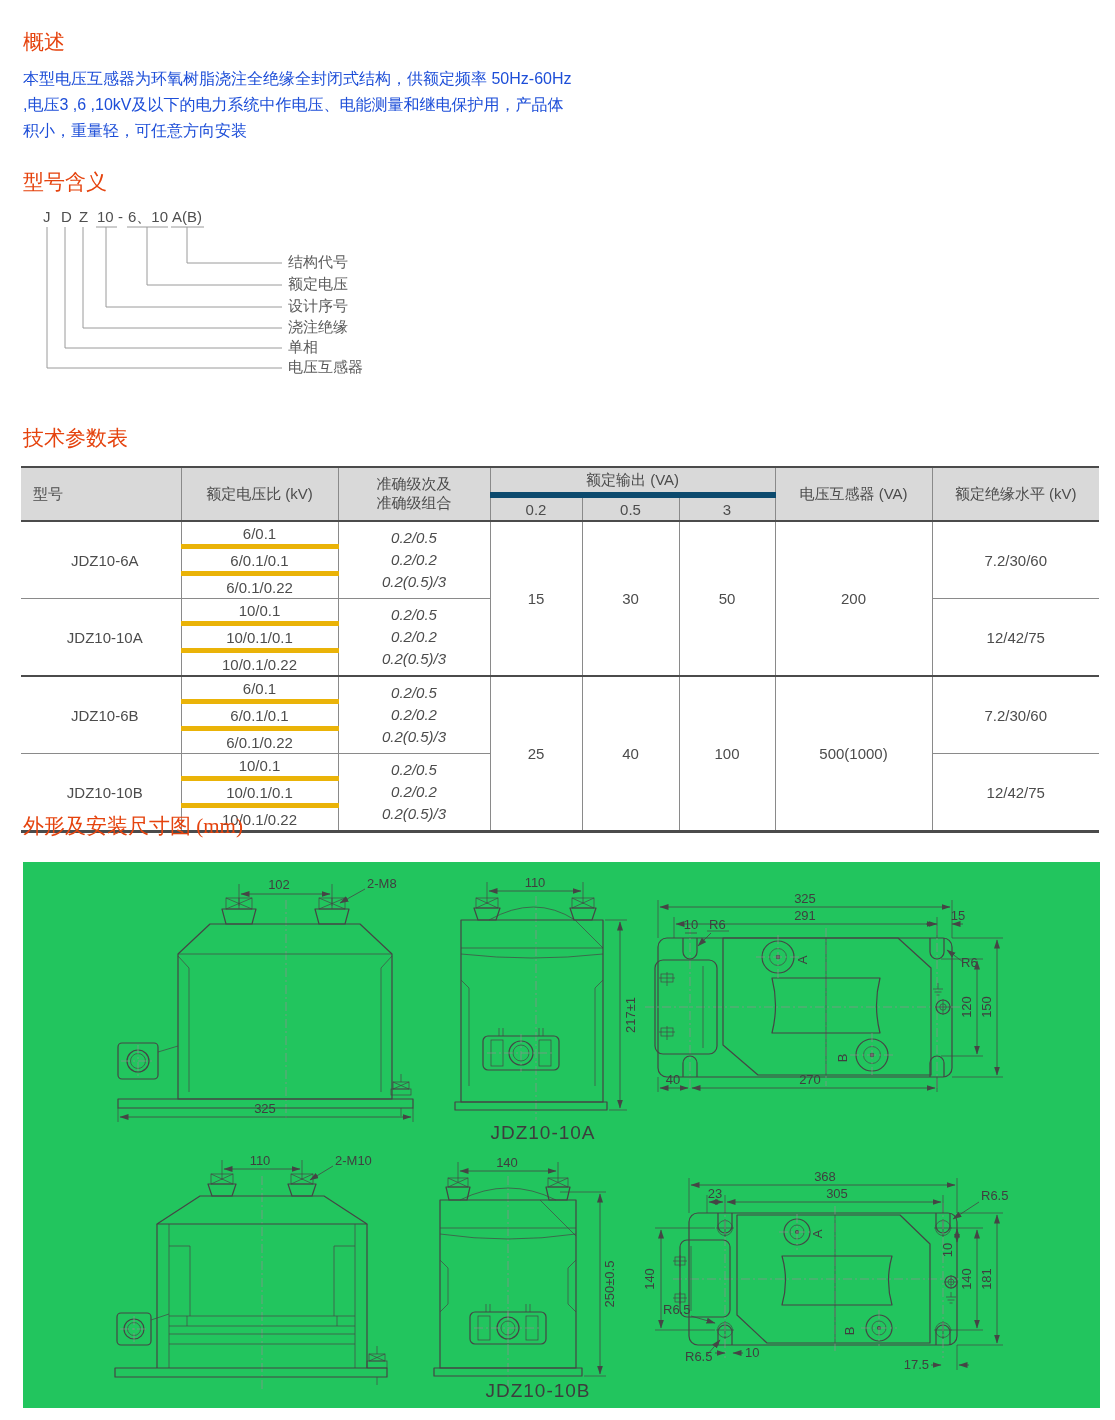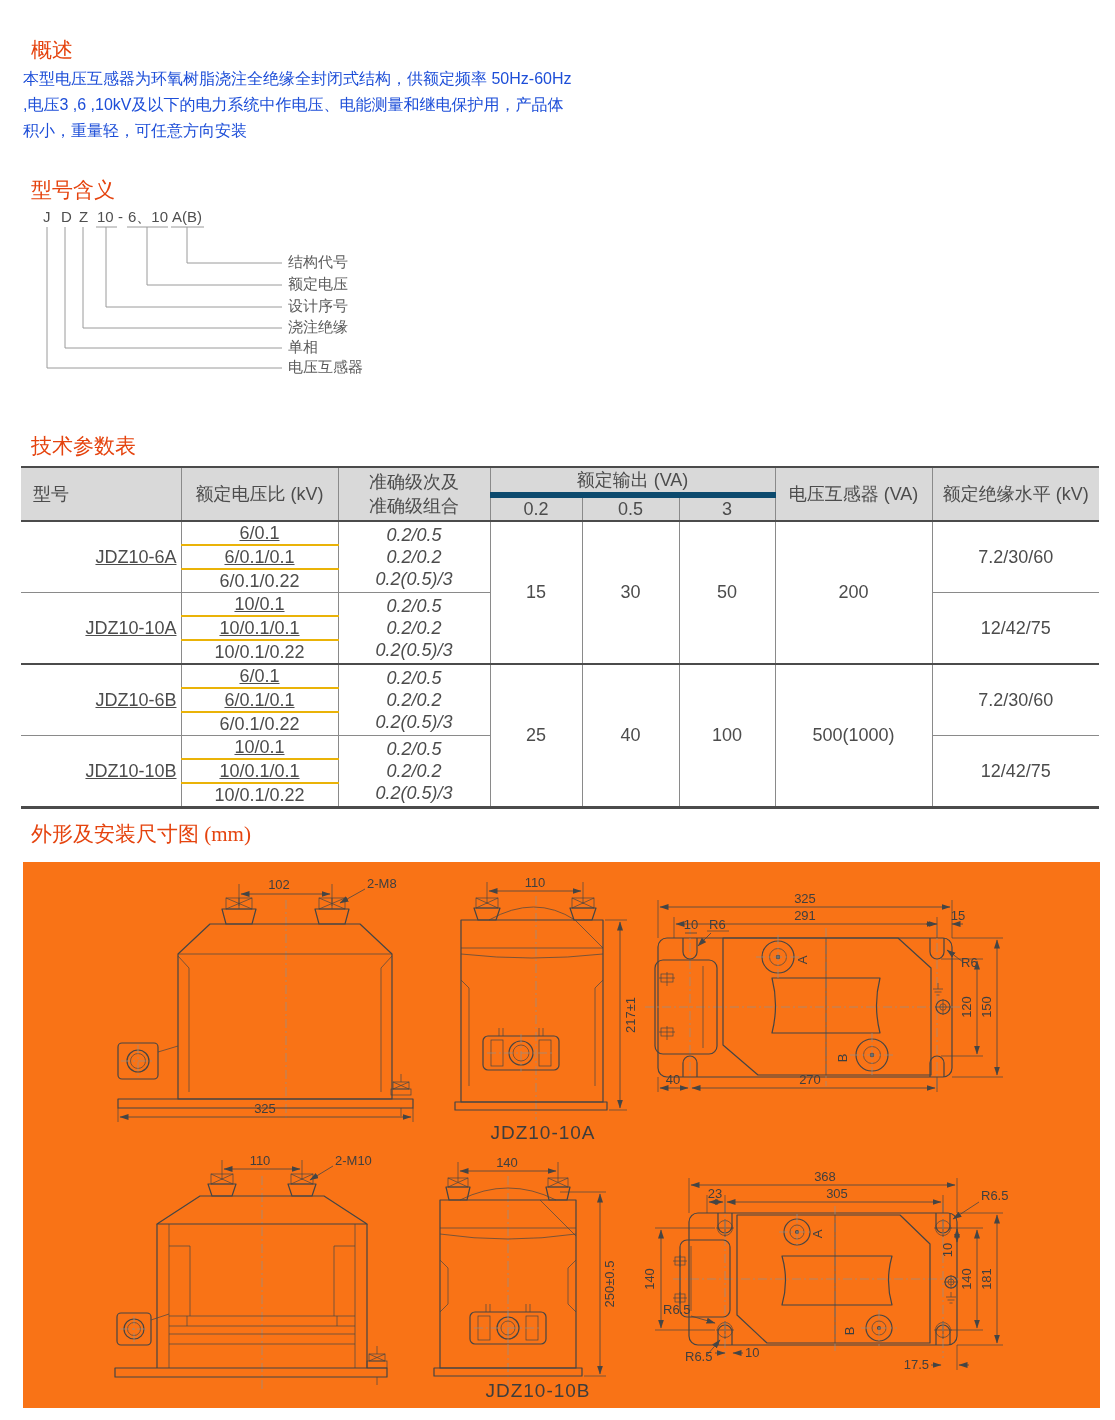--- a/index.html
+++ b/index.html
@@ -1,35 +1,35 @@
 <!DOCTYPE html>
 <html><head>
 <meta charset="utf-8">
 <style>
   html,body{margin:0;padding:0;background:#fff;}
   body{width:1115px;height:1420px;position:relative;font-family:"Liberation Sans",sans-serif;color:#4c4c4c;}
   .abs{position:absolute;}
-  h2.sec{margin:8px;font-size:21px;font-weight:400;color:#e5430e;}
+  h2.sec{margin:0;font-size:21px;font-weight:400;color:#e5430e;}
   .para{font-size:16px;line-height:26px;color:#1d4ed8;width:552px;}
   
-  table.pt{border-collapse:collapse;table-layout:fixed;width:1078px;border-top:2px solid #4b4b4b;border-bottom:3px solid #4b4b4b;font-size:18px;color:#4c4c4c;}
+  table.pt{border-collapse:collapse;table-layout:fixed;width:1078px;border-top:2px solid #4b4b4b;border-bottom:3px solid #4b4b4b;font-size:15px;color:#4c4c4c;}
   table.pt th,table.pt td{border-left:1px solid #8a8a8a;padding:0 4px;font-weight:400;}
   table.pt .nl{border-left:none;}
   table.pt th{background:#d9d9d9;text-align:center;height:26px;border-bottom:2px solid #4b4b4b;}
   table.pt th.h-model{text-align:left;padding-left:12px;}
   table.pt th.h-out{border-bottom:6px solid #0c4a6e;height:24px;}
   table.pt tr.subhead th{height:22px;}
   table.pt td{text-align:center;height:22px;}
-  table.pt td.c-model{text-align:right;padding-left:12px;text-decoration:underline;}
-  table.pt td.rb{border-bottom:2px solid #eab308;text-decoration:underline;}
+  table.pt td.c-model{text-align:center;padding-left:12px;}
+  table.pt td.rb{border-bottom:5px solid #eab308;}
   table.pt td.gb{border-bottom:1px solid #8a8a8a;}
   table.pt td.sb{border-bottom:2px solid #4b4b4b;}
   .acc-line{line-height:22px;font-style:italic;}
   
-  .panel{left:23px;top:862px;width:1077px;height:546px;background:#f97316;}
+  .panel{left:23px;top:862px;width:1077px;height:546px;background:#22c55e;}
   .cap{position:absolute;font-size:19px;color:#3d3d3d;text-align:center;letter-spacing:1px;}
   
   .ol{fill:none;stroke:#454545;stroke-width:1.2;stroke-linejoin:round;}
   .tl{fill:none;stroke:#454545;stroke-width:.7;}
   .dm{fill:none;stroke:#454545;stroke-width:.8;}
   .cl{fill:none;stroke:#8f8f8f;stroke-width:.7;stroke-dasharray:9 3 2 3;}
   text.dt{font-family:"Liberation Sans",sans-serif;font-size:13px;fill:#3f3f3f;}
   
   .md-line{fill:none;stroke:#9a9a9a;stroke-width:1;}
   text.md-code{font-family:"Liberation Sans",sans-serif;font-size:15px;fill:#4f4f4f;}

